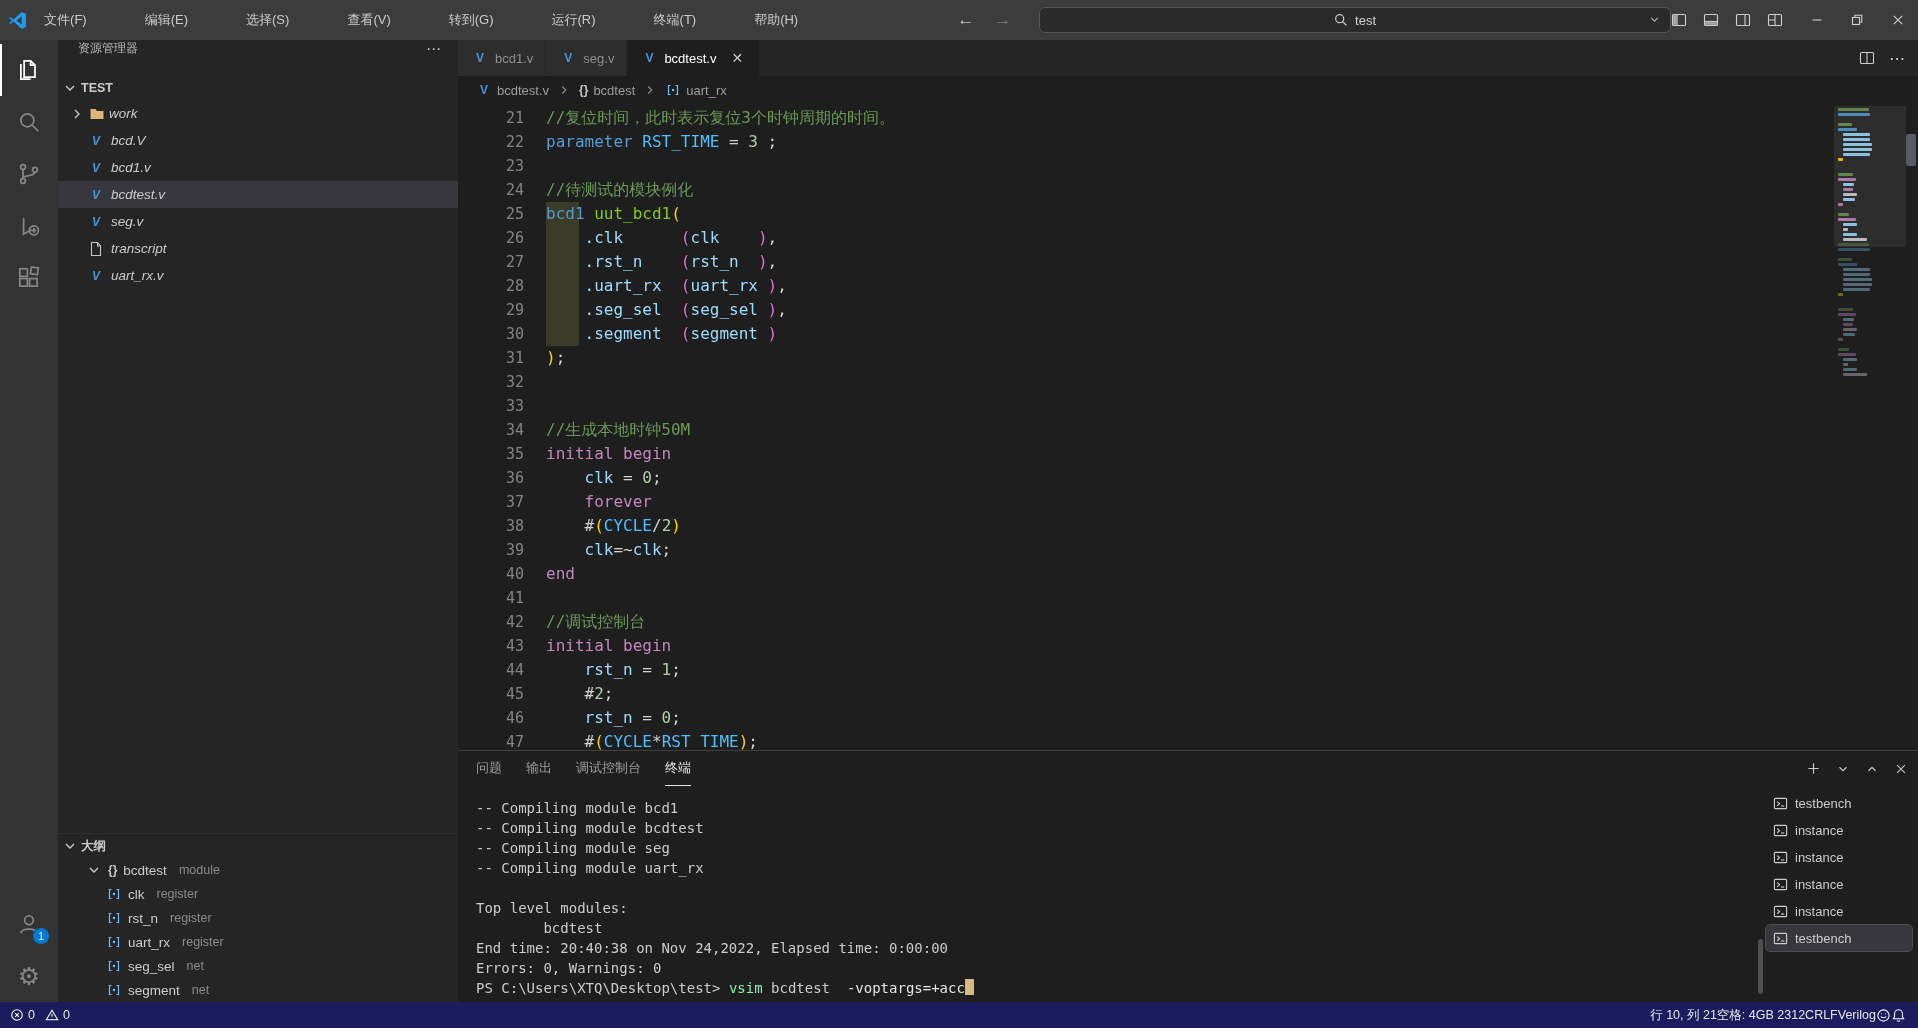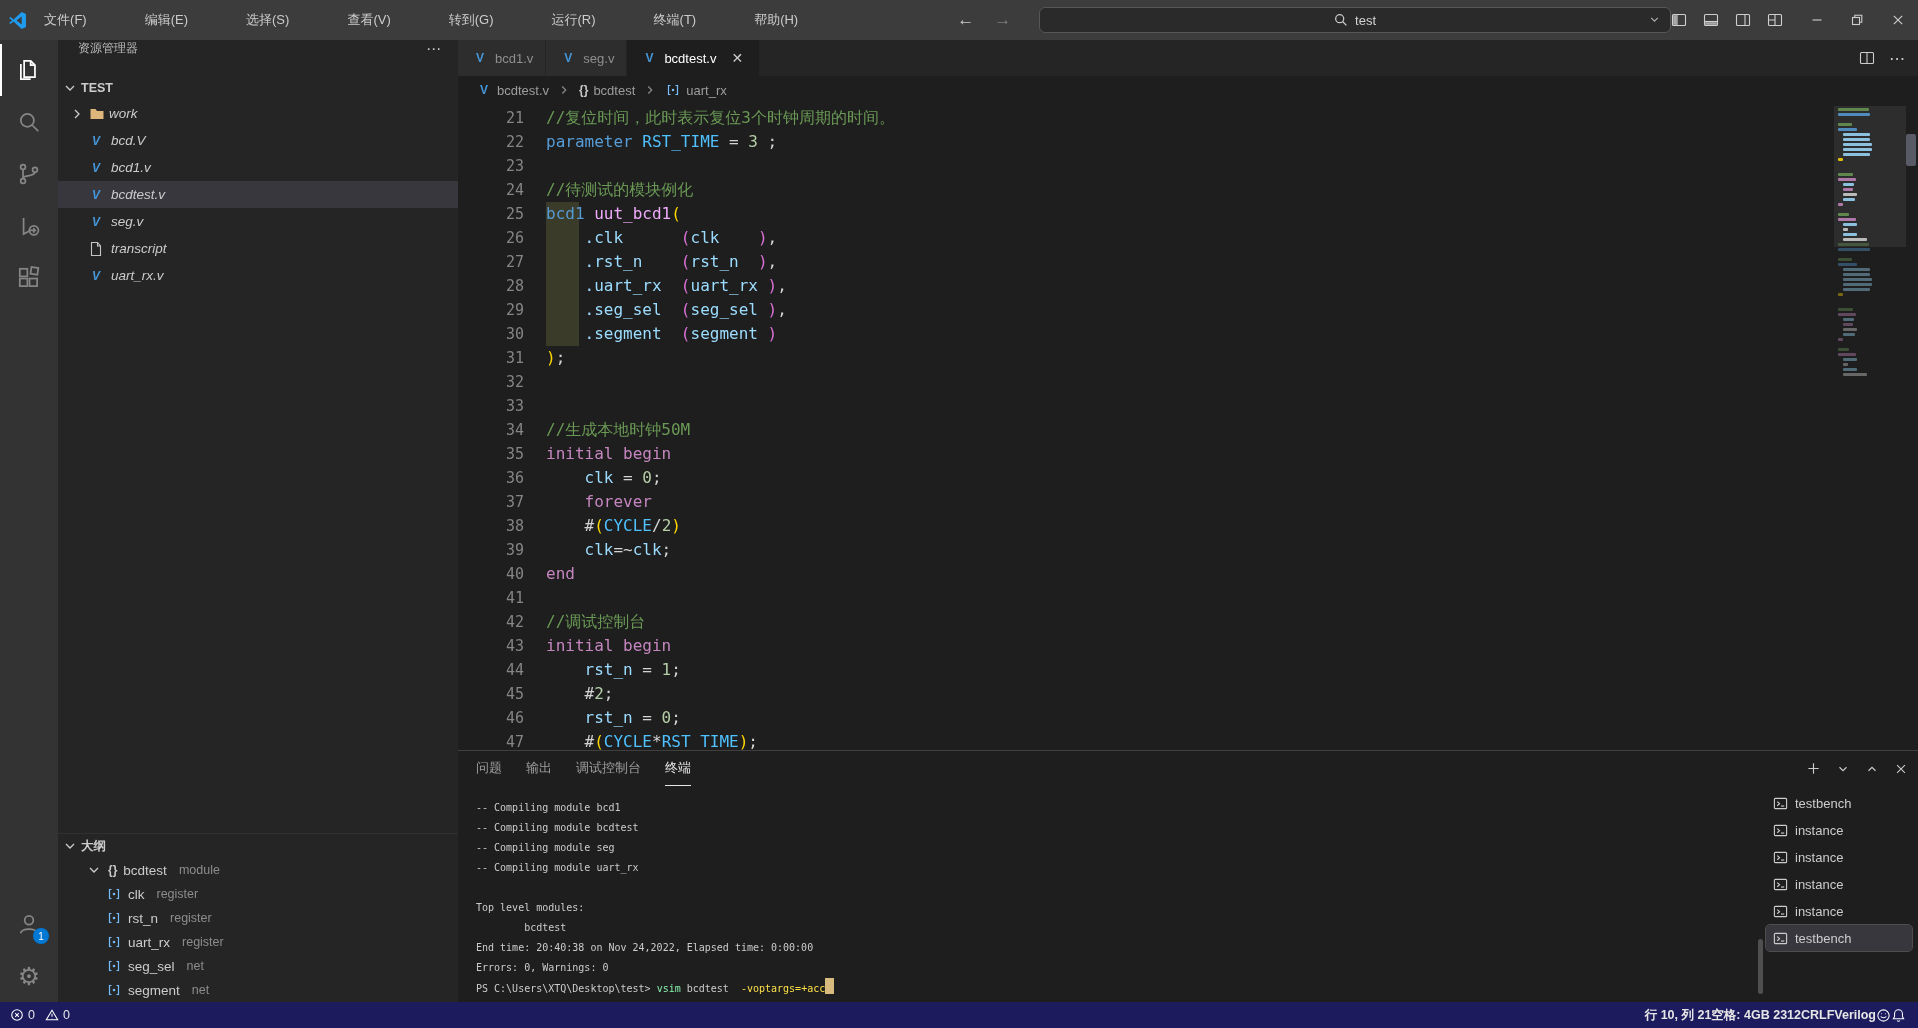--- a/index.html
+++ b/index.html
@@ -58,49 +58,49 @@
   .ellipsis{font-size:16px;letter-spacing:1px;}
   #breadcrumb{height:28px;display:flex;align-items:center;gap:8px;padding-left:18px;font-size:13px;color:#9d9d9d;flex:none;}
   .crumb{display:flex;align-items:center;gap:5px;}
   .crumb-sep{color:#767676;}
 
   #editor{flex:1;position:relative;overflow:hidden;font-family:"DejaVu Sans Mono",monospace;font-size:16px;line-height:24px;min-height:0;}
   #code-area{position:absolute;left:0;top:2px;right:90px;bottom:0;overflow:hidden;}
   .line{display:flex;height:24px;white-space:pre;}
   .ln{width:66px;flex:none;text-align:right;color:#858585;font-size:15px;}
   .lc{padding-left:22px;}
-  .c{color:#6a9955}.k{color:#569cd6}.kc{color:#c586c0}.f{color:#f0abfc}.v{color:#9cdcfe}
+  .c{color:#6a9955}.k{color:#569cd6}.kc{color:#c586c0}.f{color:#84cc16}.v{color:#9cdcfe}
   .C{color:#4fc1ff}.n{color:#b5cea8}.p{color:#d4d4d4}.b1{color:#ffd700}.b2{color:#da70d6}
   #sel-band{position:absolute;left:88px;top:98px;width:33px;height:144px;background:rgba(125,128,65,.30);}
   #minimap{position:absolute;right:16px;top:4px;width:64px;}
   .mm-line{height:3px;margin-bottom:2px;border-radius:1px;}
   #mm-viewport{position:absolute;left:-4px;top:-2px;width:72px;background:rgba(255,255,255,.07);}
   #vscroll{position:absolute;right:0;top:0;width:14px;height:100%;}
   #vscroll-slider{position:absolute;left:2px;top:30px;width:10px;height:32px;background:#585a66;border-radius:2px;}
 
   
   #panel{height:252px;border-top:1px solid #3f3f3f;display:flex;flex-direction:column;flex:none;}
   .panel-header{height:35px;display:flex;align-items:center;padding:0 12px 0 18px;position:relative;flex:none;}
   .panel-tab{margin-right:24px;height:100%;display:flex;align-items:center;font-size:13px;color:#9d9d9d;border-bottom:1px solid transparent;}
   .panel-tab.active{color:#e7e7e7;border-bottom-color:#e7e7e7;}
   .panel-actions{position:absolute;right:10px;top:0;height:100%;display:flex;align-items:center;gap:15px;color:#cccccc;}
   .panel-body{flex:1;display:flex;min-height:0;}
-  #terminal{flex:1;padding:12px 0 0 18px;font-family:"DejaVu Sans Mono",monospace;font-size:10px;line-height:20px;white-space:pre;position:relative;min-width:0;}
-  .tp{color:#cccccc}.ty{color:#86efac}.tg{color:#fde047}
+  #terminal{flex:1;padding:12px 0 0 18px;font-family:"DejaVu Sans Mono",monospace;font-size:14px;line-height:20px;white-space:pre;position:relative;min-width:0;}
+  .tp{color:#cccccc}.ty{color:#86efac}.tg{color:#e5e5e5}
   .cur{display:inline-block;width:9px;height:16px;background:#d7ba7d;vertical-align:-2px;}
   #term-scroll{position:absolute;right:3px;bottom:8px;width:5px;height:55px;background:#4f4f4f;border-radius:3px;}
   #sessions{width:152px;padding:4px 6px 0 0;flex:none;font-size:13px;}
   .session{height:26px;display:flex;align-items:center;gap:7px;padding:0 7px;border-radius:4px;margin-bottom:1px;color:#cccccc;}
   .session.selected{background:#37373d;outline:1px solid #4d4d4d;}
 
   
   #statusbar{height:26px;background:#1b1b5e;display:flex;align-items:center;justify-content:space-between;padding:0 12px 0 10px;font-size:12.5px;color:#e6e6e6;flex:none;}
   .sb-left,.sb-right{display:flex;align-items:center;}
   .sb-left{gap:4px;}
-  .sb-right{font-weight:bold;}
+  .sb-right{}
   .sb-item{display:flex;align-items:center;gap:4px;white-space:nowrap;}
 </style>
 </head>
 <body>
 
 <div id="window">
 
   <header id="titlebar">
     <div class="logo">
       <svg width="19" height="19" viewBox="0 0 18 18">

